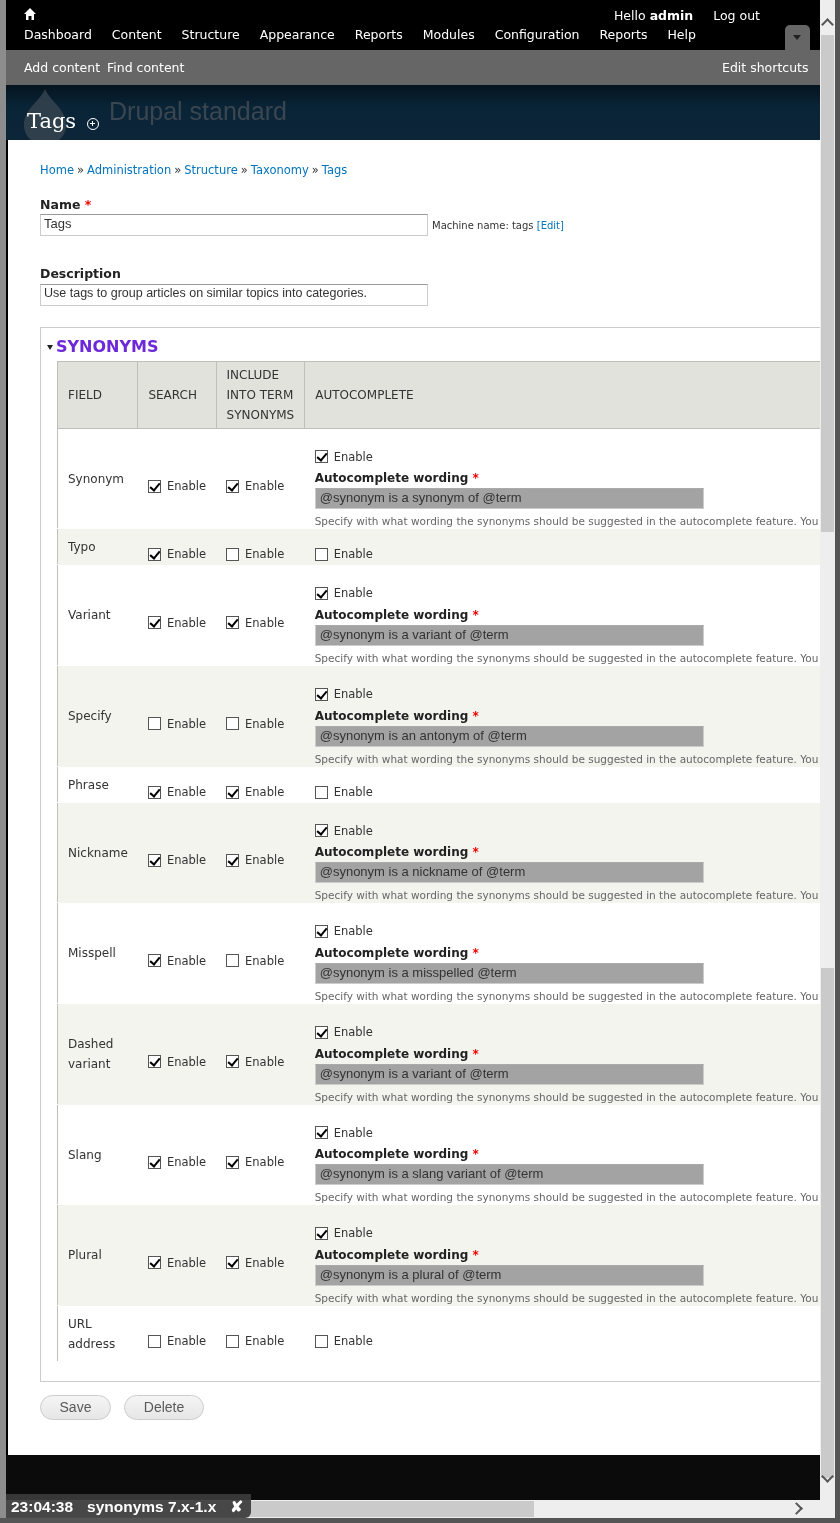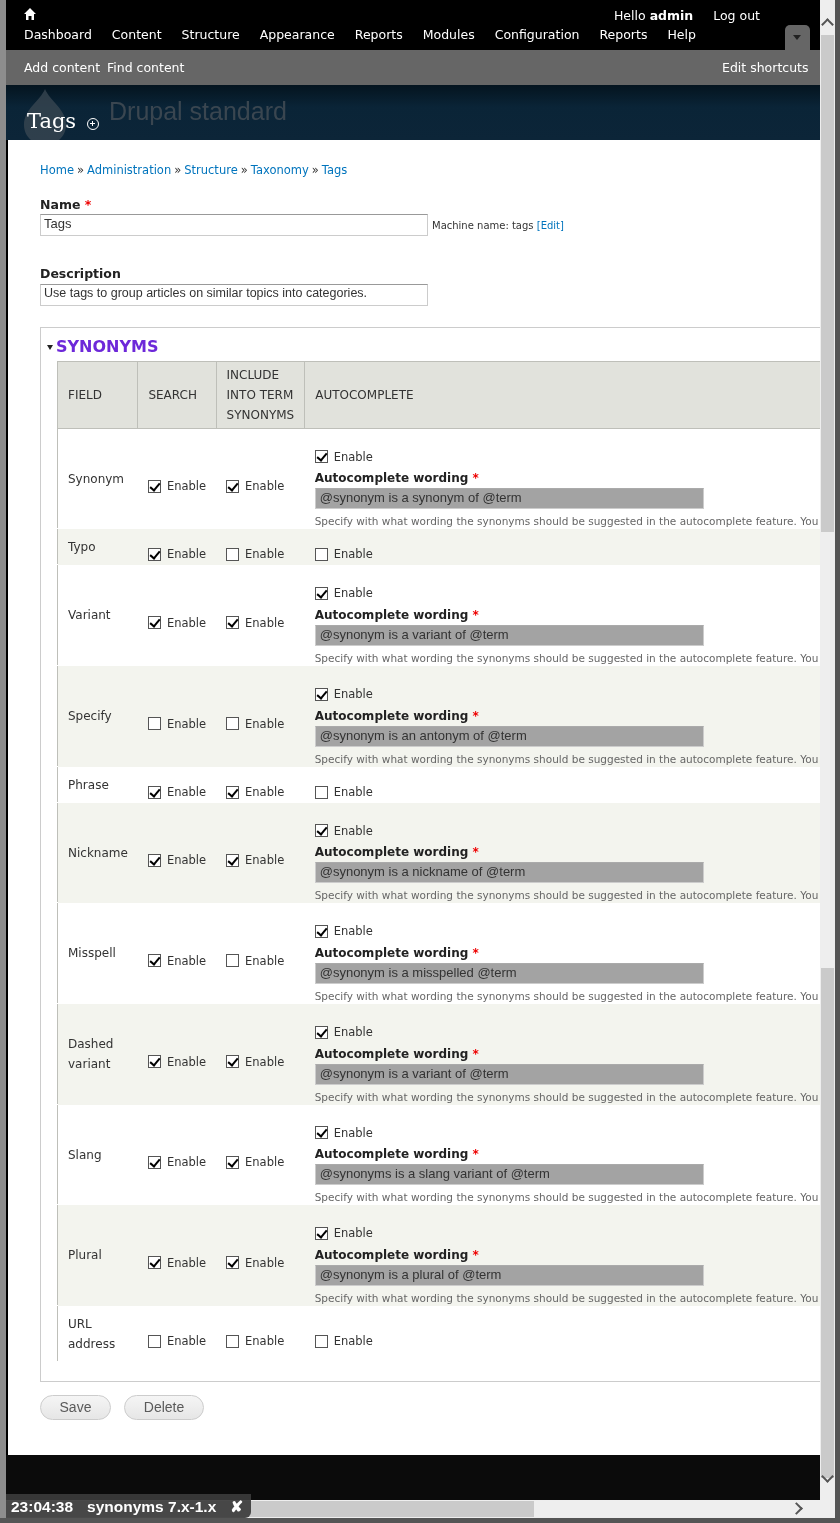--- a/index.html
+++ b/index.html
@@ -314,21 +314,21 @@
        <td><span class="cb">
                   <span class="box on"></span>
                   <span>Enable</span>
                 </span></td>
        <td style="white-space:nowrap">
                 <div style="padding-top:2px"><span class="cb">
                     <span class="box on"></span>
                     <span>Enable</span>
                   </span></div>
         <div class="ac-label"><span>Autocomplete wording</span> <span class="req">*</span></div>
-        <div class="ac-input">@synonyms is a slang variant of @term</div>
+        <div class="ac-input">@synonym is a slang variant of @term</div>
         <div class="ac-desc">Specify with what wording the synonyms should be suggested in the autocomplete feature. You m</div>
               </td>
             </tr>
             <tr class="odd" style="height: 101px;">
               <td style="line-height:20px"><span>Plural</span></td>
        <td><span class="cb">
                   <span class="box on"></span>
                   <span>Enable</span>
                 </span></td>
        <td><span class="cb">

